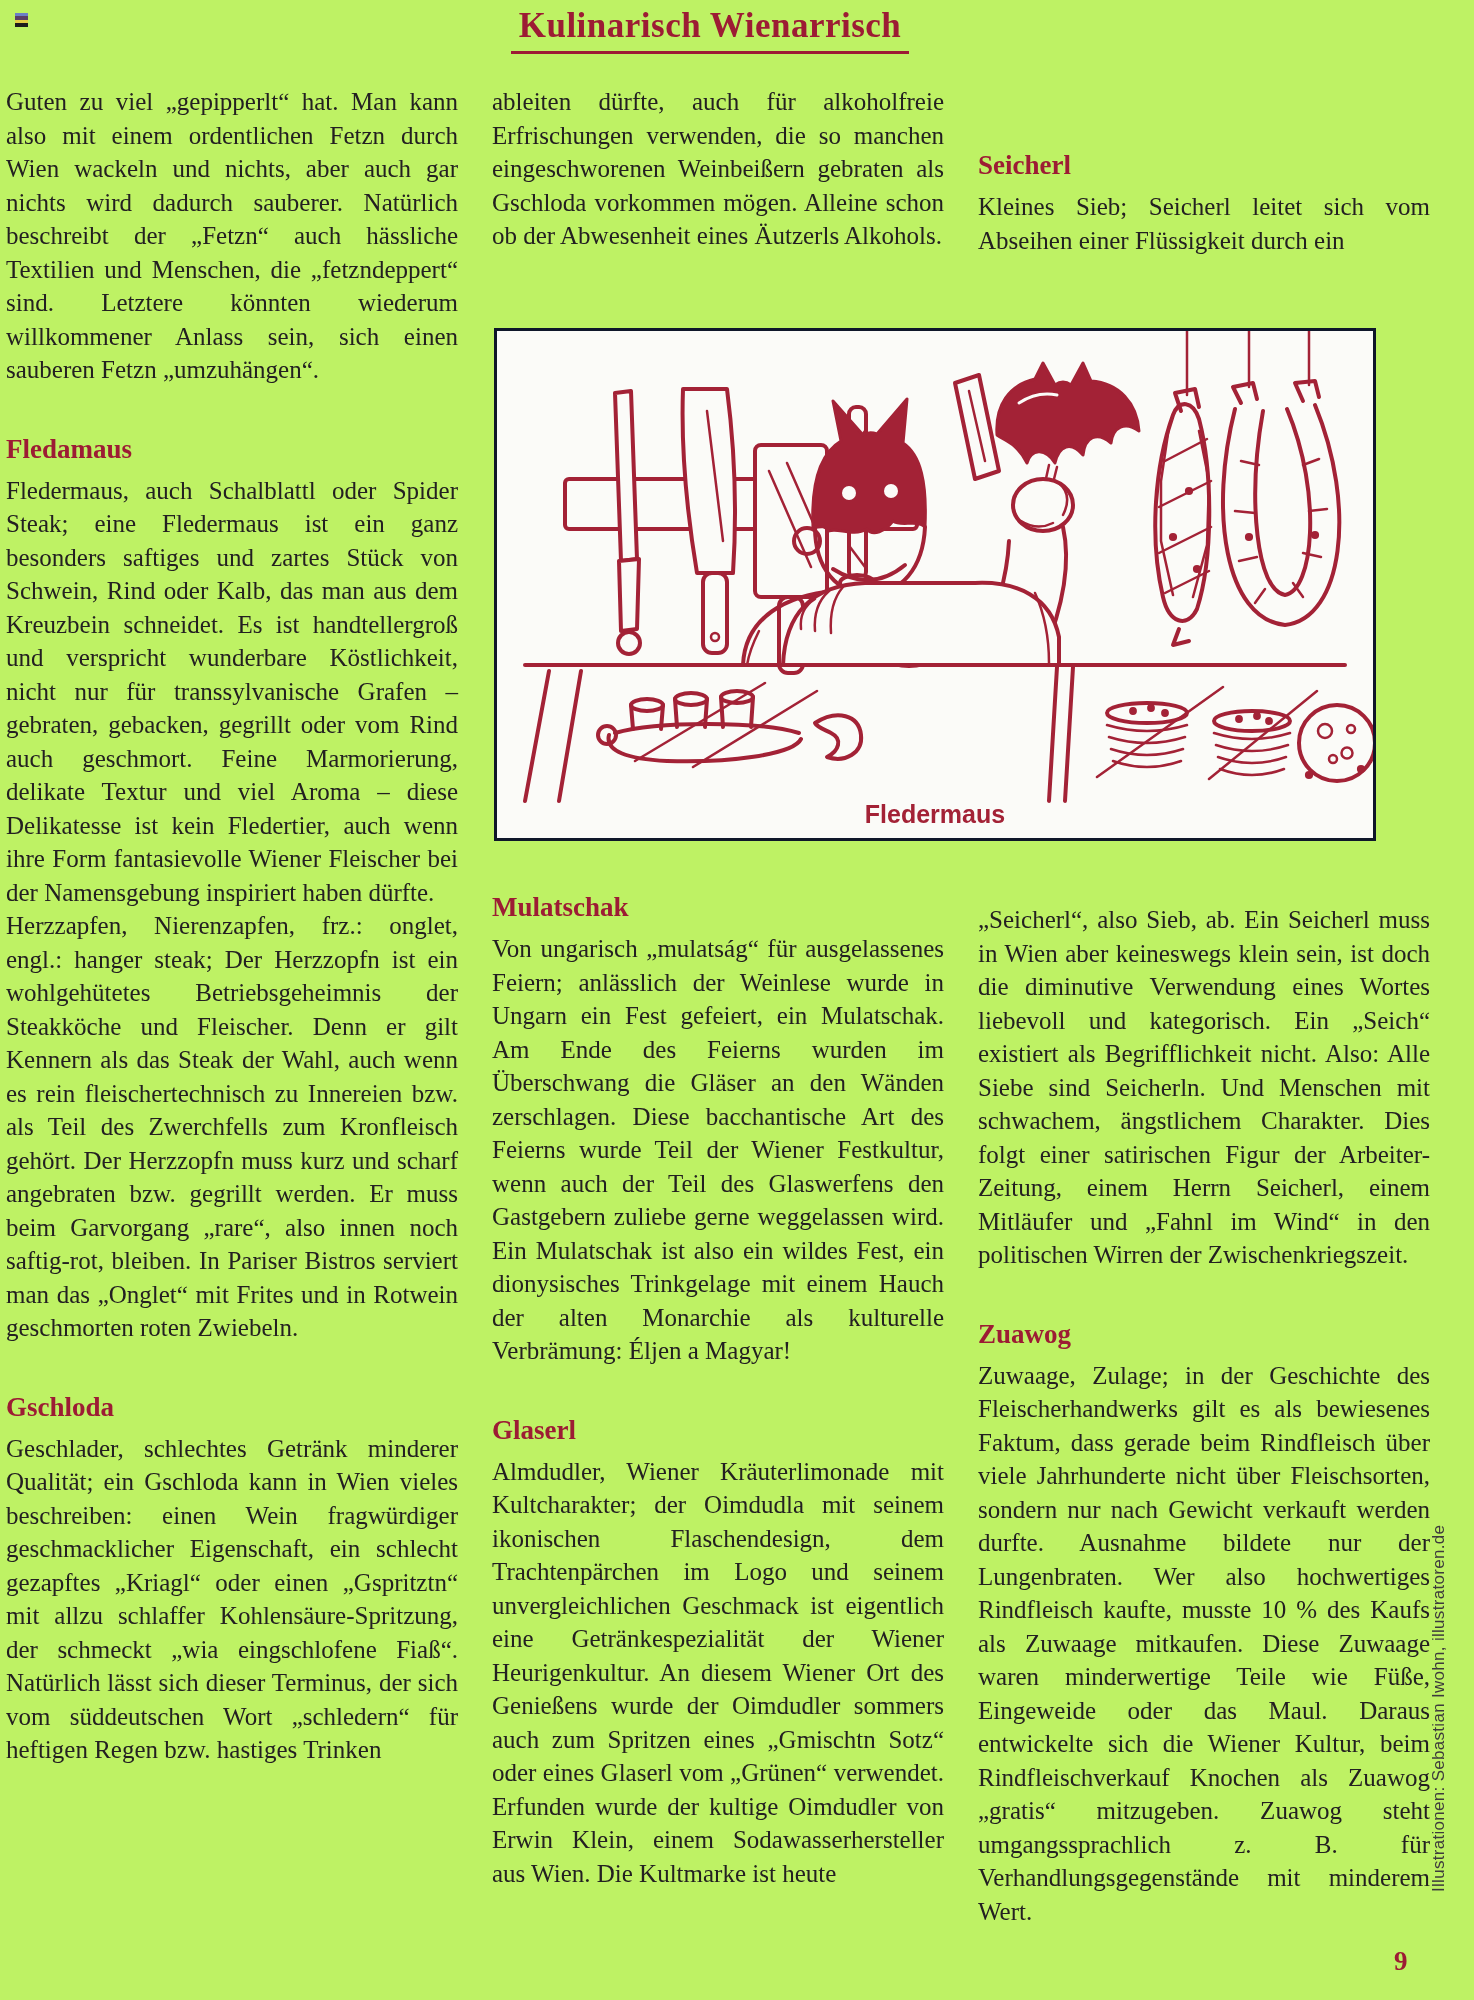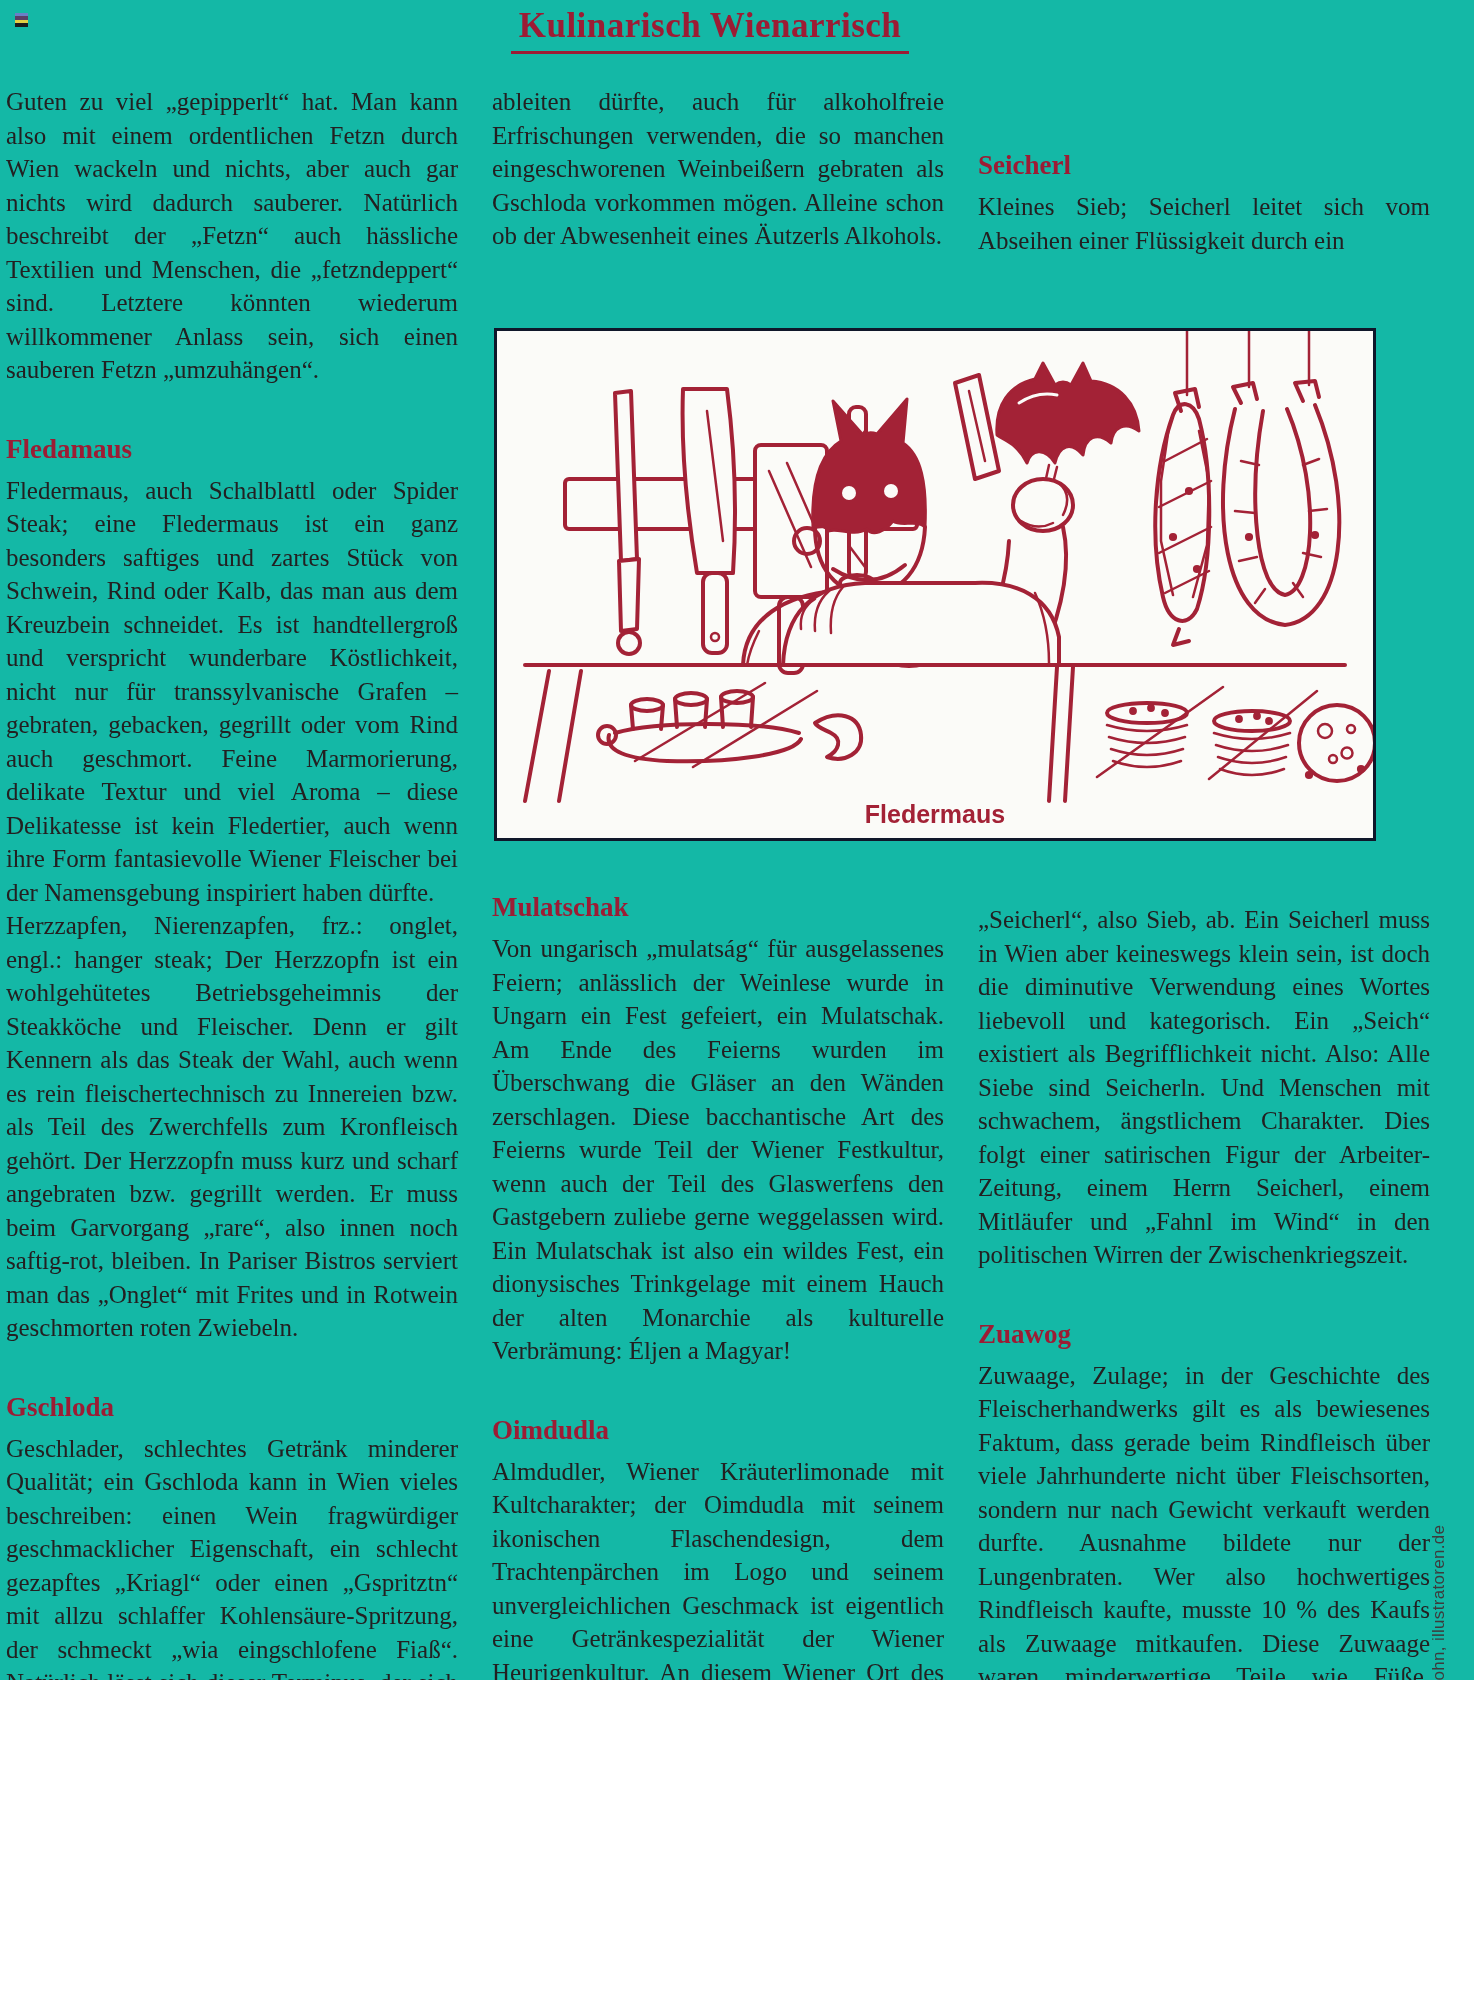--- a/index.html
+++ b/index.html
@@ -1,17 +1,17 @@
 <!DOCTYPE html>
 <html lang="de"><head>
 <meta charset="utf-8">
 <style>
   html,body{margin:0;padding:0;}
   body{width:1474px;height:2000px;background:#ffffff;}
-  .page{position:relative;width:1474px;height:1680px;background:#14b8a6;overflow:hidden;}
+  .page{position:relative;width:1474px;height:2000px;background:#bef264;overflow:hidden;}
 
   .printer-mark{position:absolute;left:15px;top:13px;width:13px;}
   .printer-mark .stripe{height:3.4px;width:13px;}
 
   .title-wrap{position:absolute;left:355px;top:6px;width:710px;text-align:center;}
   .title{display:inline-block;font-family:"Liberation Serif",serif;font-weight:700;
          font-size:35px;color:#9c1c34;letter-spacing:.5px;
          border-bottom:3px solid #9c1c34;padding:0 8px 5px;}
 
   .col{position:absolute;width:452px;font-family:"Liberation Serif",serif;
@@ -206,21 +206,21 @@
           <circle class="solid" cx="812" cy="444" r="2.6"></circle>
       </g>
 
       <text class="cap" x="438" y="492" text-anchor="middle">Fledermaus</text>
     </svg>
   </div>
 
   <div class="col" id="col2bot">
     <h2 class="entry first">Mulatschak</h2>
     <p>Von ungarisch „mulatság“ für ausgelassenes Feiern; anlässlich der Weinlese wurde in Ungarn ein Fest gefeiert, ein Mulatschak. Am Ende des Feierns wurden im Überschwang die Gläser an den Wänden zerschlagen. Diese bacchantische Art des Feierns wurde Teil der Wiener Festkultur, wenn auch der Teil des Glaswerfens den Gastgebern zuliebe gerne weggelassen wird. Ein Mulatschak ist also ein wildes Fest, ein dionysisches Trinkgelage mit einem Hauch der alten Monarchie als kulturelle Verbrämung: Éljen a Magyar!</p>
-    <h2 class="entry">Oimdudla</h2>
+    <h2 class="entry">Glaserl</h2>
     <p>Almdudler, Wiener Kräuterlimonade mit Kultcharakter; der Oimdudla mit seinem ikonischen Flaschendesign, dem Trachtenpärchen im Logo und seinem unvergleichlichen Geschmack ist eigentlich eine Getränkespezialität der Wiener Heurigenkultur. An diesem Wiener Ort des Genießens wurde der Oimdudler sommers auch zum Spritzen eines „Gmischtn Sotz“ oder eines Glaserl vom „Grünen“ verwendet. Erfunden wurde der kultige Oimdudler von Erwin Klein, einem Sodawasserhersteller aus Wien. Die Kultmarke ist heute</p>
   </div>
 
   <div class="col" id="col3bot">
     <p>„Seicherl“, also Sieb, ab. Ein Seicherl muss in Wien aber keineswegs klein sein, ist doch die diminutive Verwendung eines Wortes liebevoll und kategorisch. Ein „Seich“ existiert als Begrifflichkeit nicht. Also: Alle Siebe sind Seicherln. Und Menschen mit schwachem, ängstlichem Charakter. Dies folgt einer satirischen Figur der Arbeiter-Zeitung, einem Herrn Seicherl, einem Mitläufer und „Fahnl im Wind“ in den politischen Wirren der Zwischenkriegszeit.</p>
     <h2 class="entry">Zuawog</h2>
     <p>Zuwaage, Zulage; in der Geschichte des Fleischerhandwerks gilt es als bewiesenes Faktum, dass gerade beim Rindfleisch über viele Jahrhunderte nicht über Fleischsorten, sondern nur nach Gewicht verkauft werden durfte. Ausnahme bildete nur der Lungenbraten. Wer also hochwertiges Rindfleisch kaufte, musste 10 % des Kaufs als Zuwaage mitkaufen. Diese Zuwaage waren minderwertige Teile wie Füße, Eingeweide oder das Maul. Daraus entwickelte sich die Wiener Kultur, beim Rindfleischverkauf Knochen als Zuawog „gratis“ mitzugeben. Zuawog steht umgangssprachlich z. B. für Verhandlungsgegenstände mit minderem Wert.</p>
   </div>
 
   <div class="credit">Illustrationen: Sebastian Iwohn, illustratoren.de</div>

